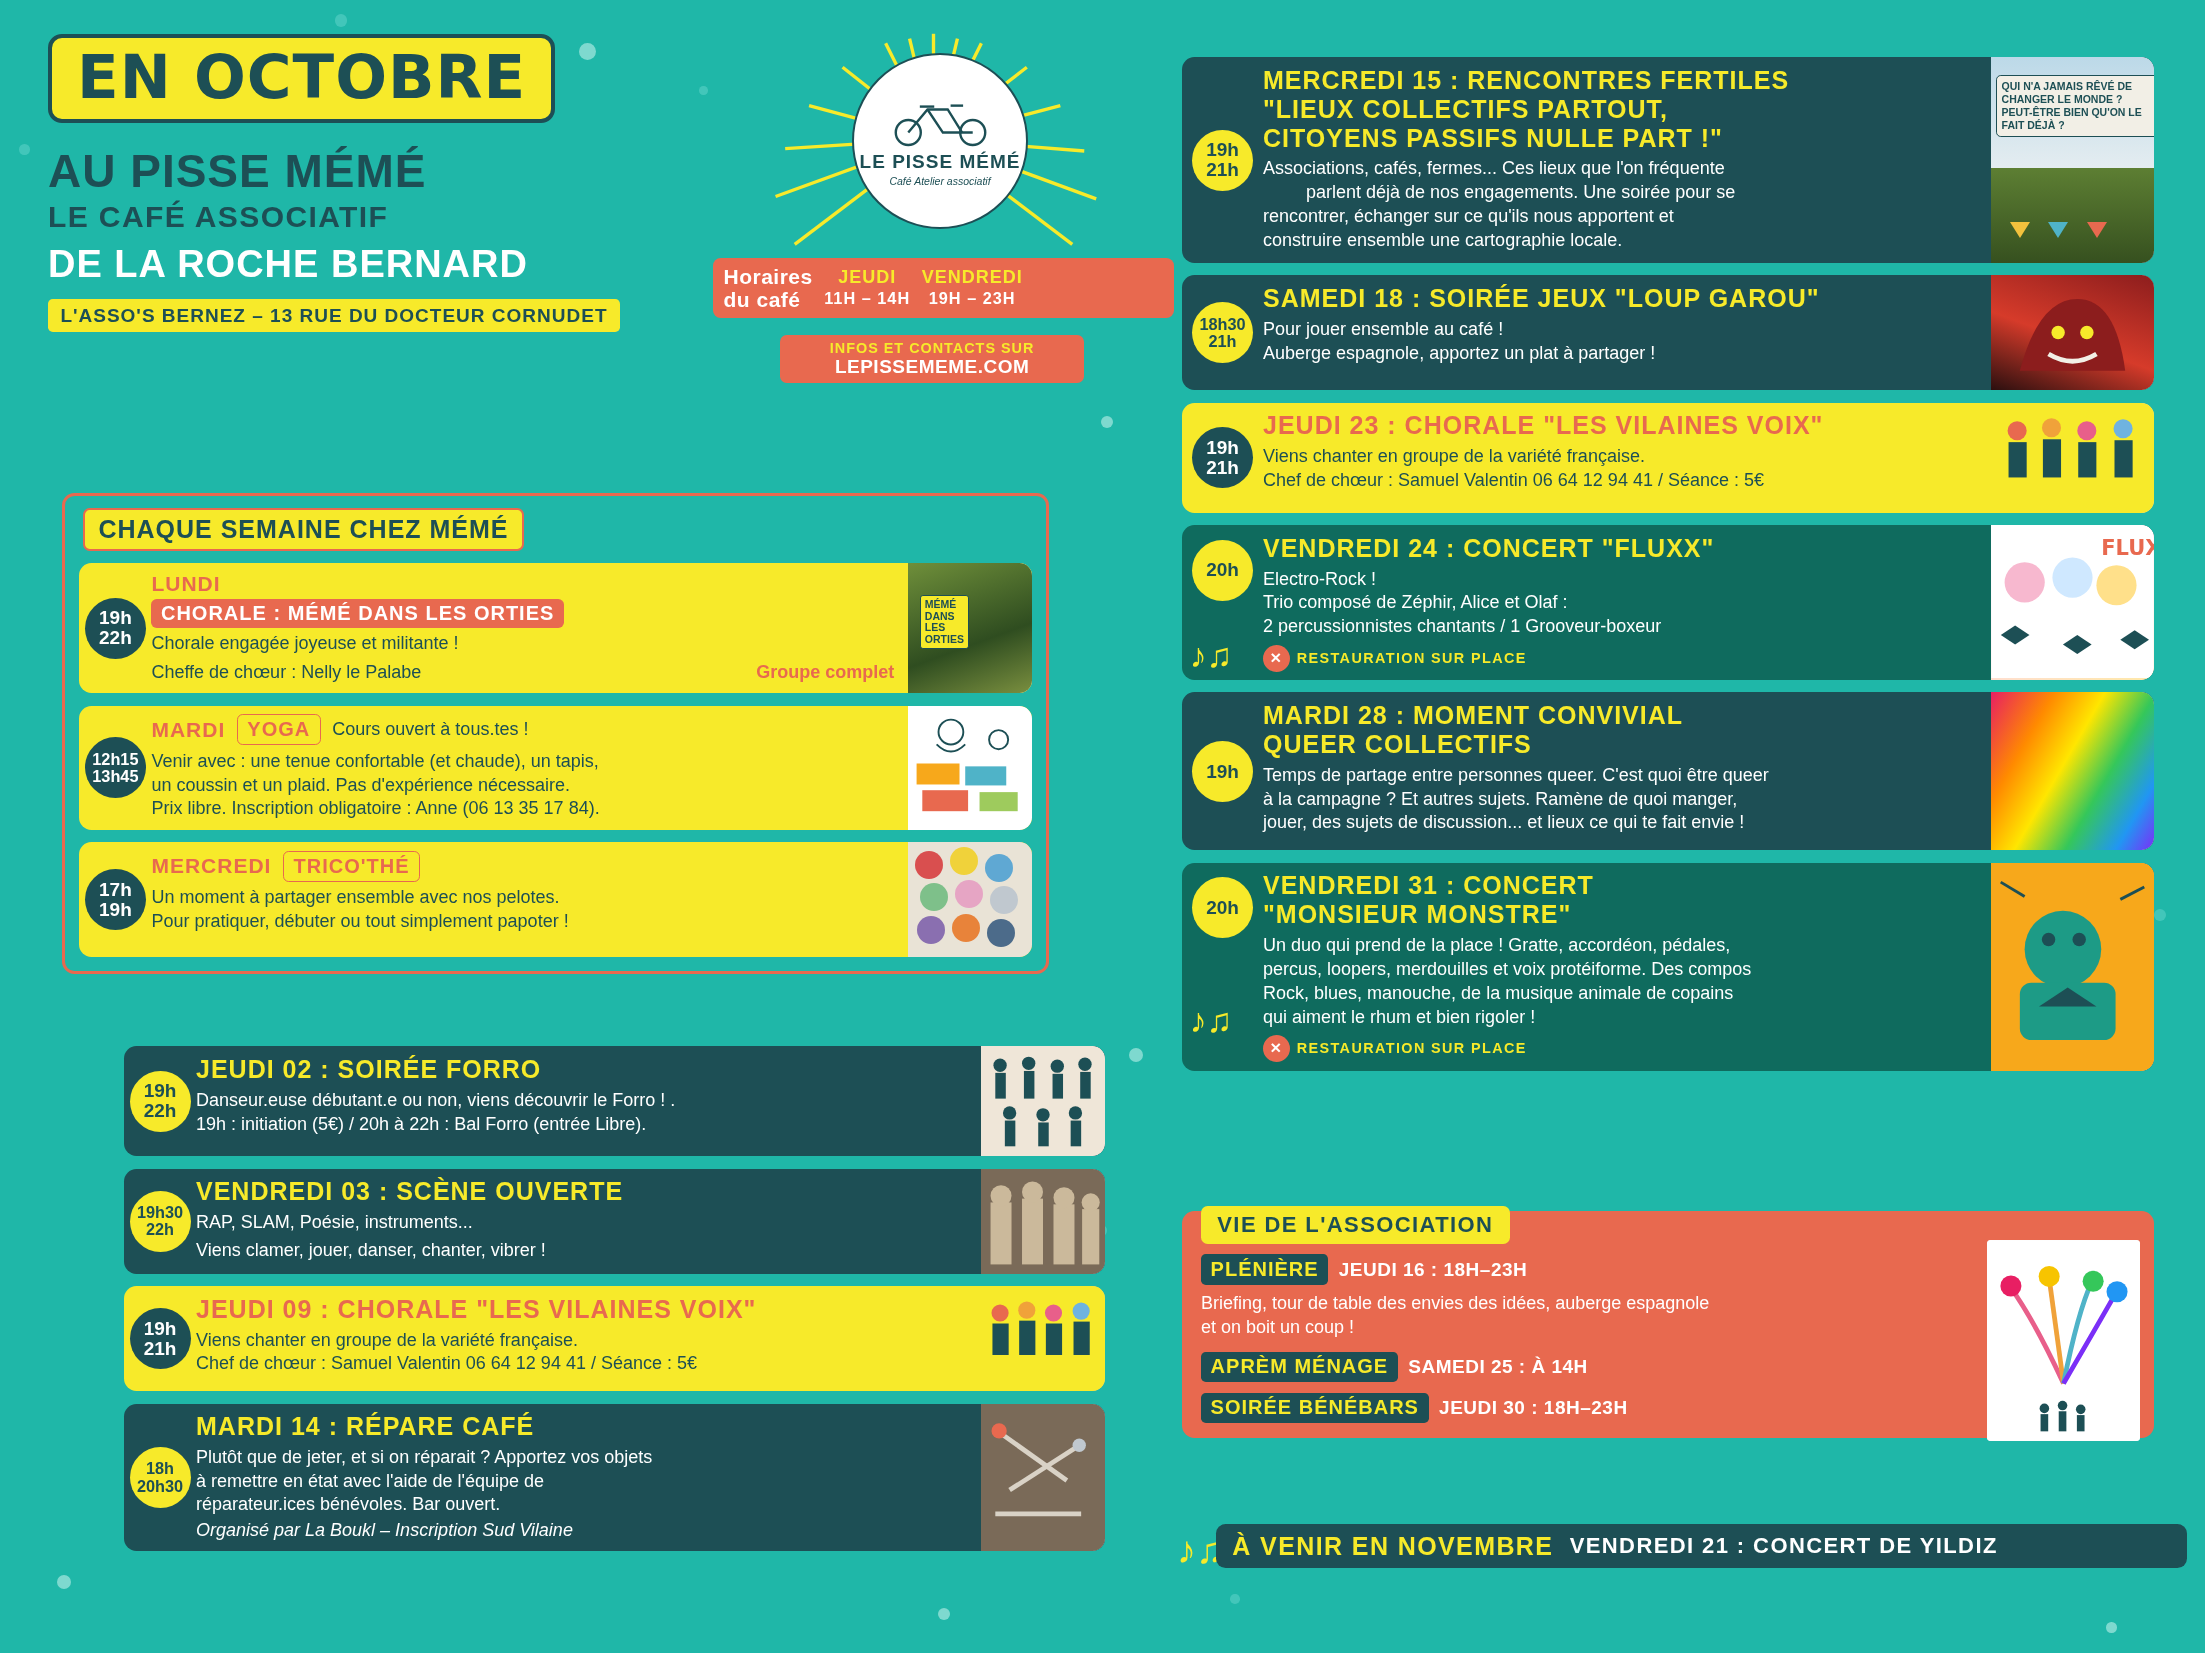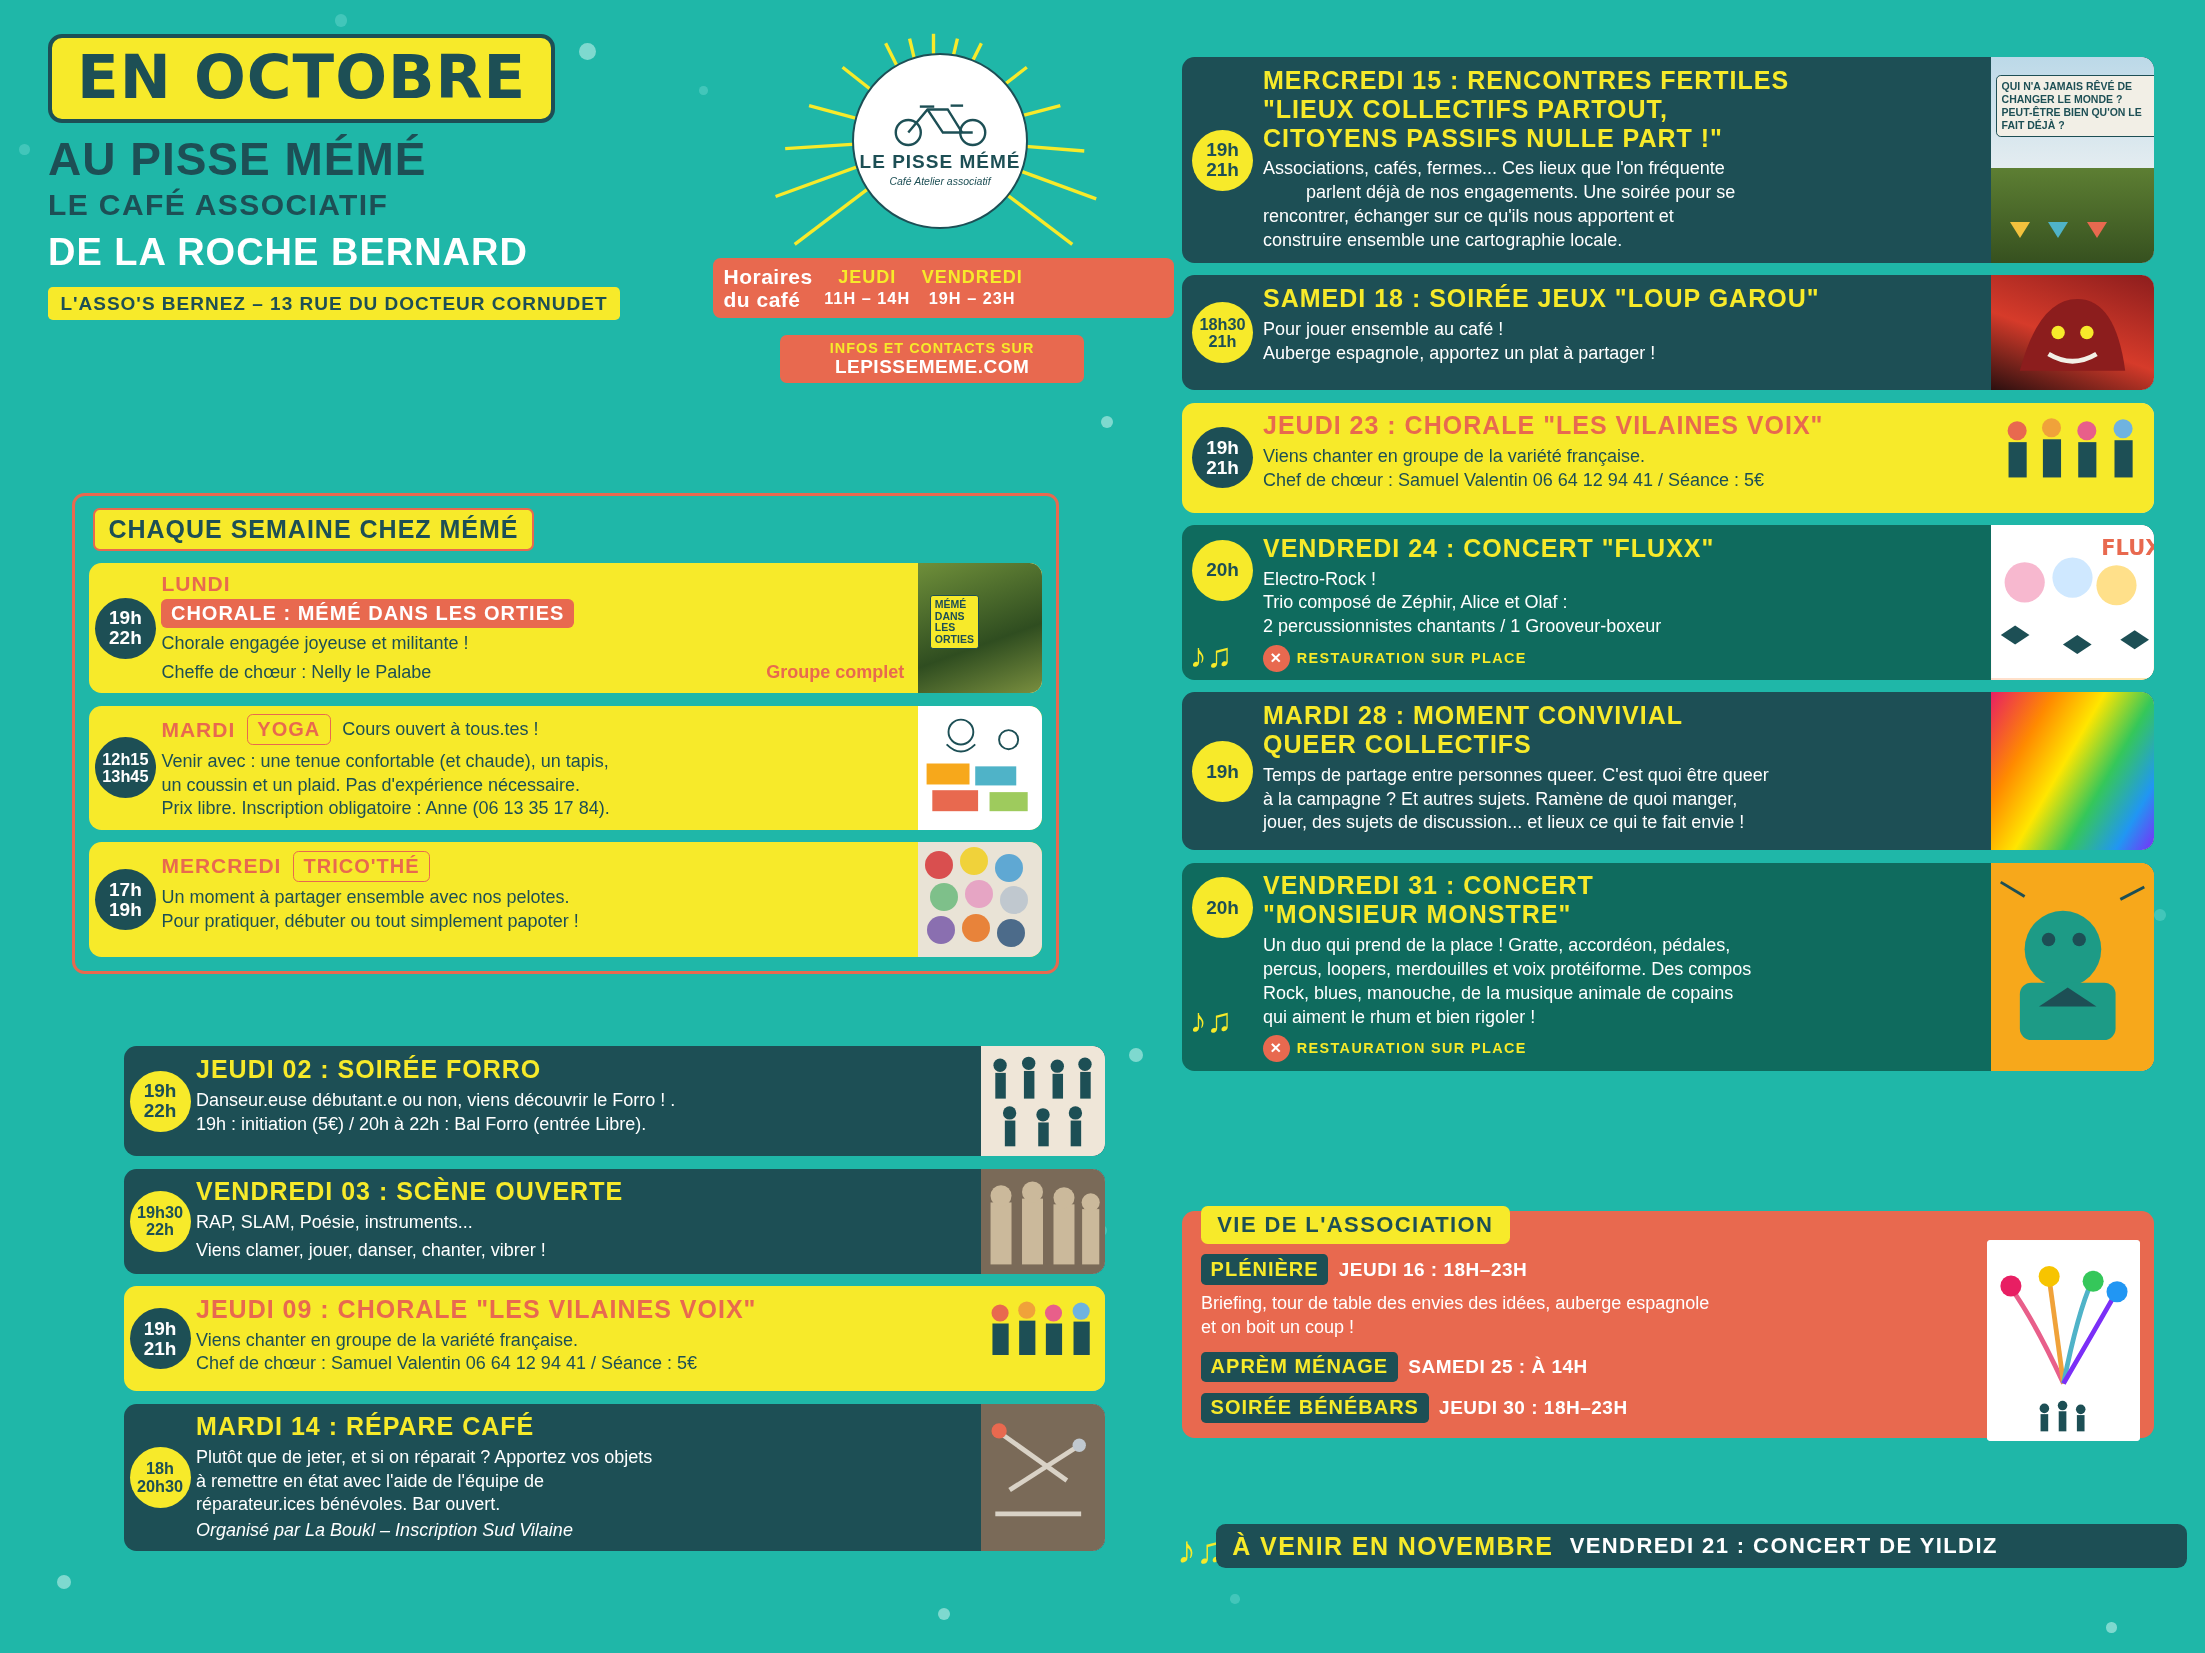--- a/index.html
+++ b/index.html
@@ -19,34 +19,33 @@
   .left{position:absolute;left:48px;top:34px;width:995px;}
   .title-box{
     background:#f7ea2a;border:4.8px solid #1d4f55;border-radius:14px;
     display:inline-block;padding:6.7px 25px 10.5px;
   }
   .title-box span{
     font-family:"DejaVu Sans", sans-serif;font-weight:bold;
     font-size:61px;color:#1d4f55;letter-spacing:1px;line-height:1.05;
     -webkit-text-stroke:0;
   }
-  .sub1{font-size:46px;color:#1d4f55;letter-spacing:1px;margin-top:9px;font-weight:bold;}
+  .sub1{font-size:46px;color:#1d4f55;letter-spacing:1px;margin-top:21px;font-weight:bold;}
   .sub2{font-size:30px;color:#1d4f55;letter-spacing:1.4px;margin-top:1.9px;font-weight:bold;}
   .sub3{font-size:38px;color:#ffffff;letter-spacing:1px;margin-top:8.6px;font-weight:bold;}
   .addr{
     display:inline-block;background:#f7ea2a;color:#1d4f55;font-weight:bold;
     font-size:19px;letter-spacing:1px;padding:5.7px 12.4px;border-radius:4.8px;margin-top:13.4px;
   }
 
   
   .weekly{
     position:absolute;left:62px;top:493px;width:981px;
     border:3.4px solid #e8694f;border-radius:12.4px;background:transparent;
     padding:0 0 13.4px 0;
-    margin-left:10px;
   }
   .weekly-title{
     display:inline-block;margin:12.4px 0 0 18px;background:#f7ea2a;border:2.4px solid #e8694f;
     border-radius:6.7px;color:#1d4f55;font-weight:bold;font-size:25px;letter-spacing:1px;
     padding:4.8px 13.4px;
   }
   .row{
     position:relative;margin:12.4px 14.4px 0 14.4px;border-radius:12.4px;
     display:flex;align-items:stretch;min-height:115px;overflow:hidden;
   }

